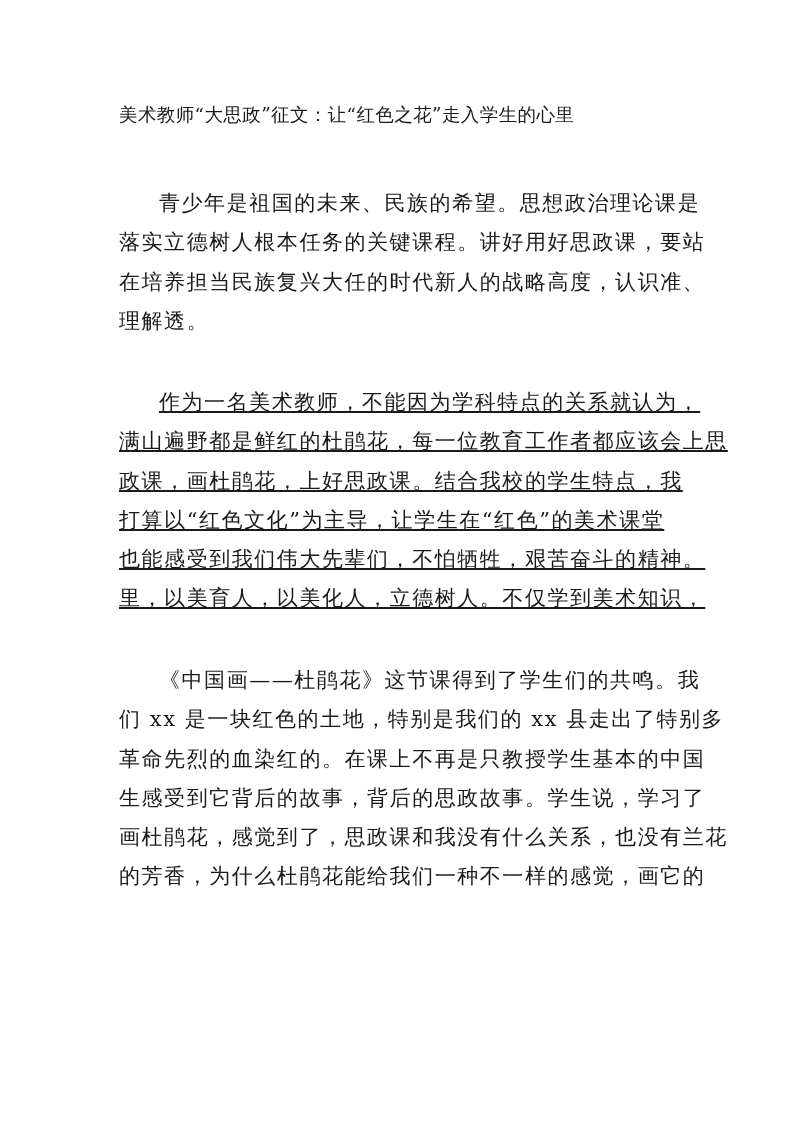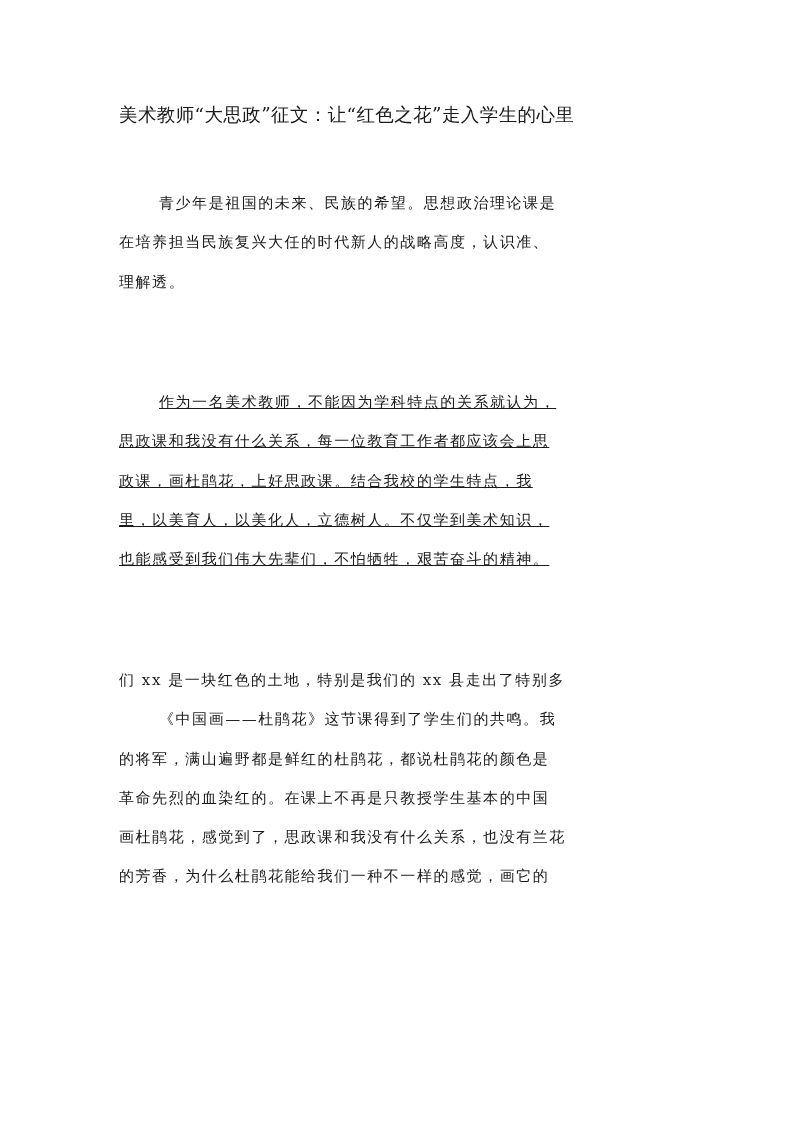--- a/index.html
+++ b/index.html
@@ -7,47 +7,49 @@
   .page {
     position: absolute; left: 0; top: 0; width: 793px; height: 998px; background: #fff;
     font-family: "DejaVu Serif", "Liberation Serif", serif; color: #1a1a1a;
   }
   .title {
     position: absolute; left: 119px; top: 101px; width: 560px;
     font-size: 18.5px; letter-spacing: 0.4px; white-space: nowrap; line-height: 28px;
   }
   .para {
     position: absolute; left: 119px; width: 556px;
-    font-size: 15px; line-height: 39.3px; letter-spacing: 1.55px;
+    font-size: 21px; line-height: 39.3px; letter-spacing: 1.55px;
     text-align: justify; text-indent: 2em; margin: 0;
   }
   .line { display: block; white-space: nowrap; text-indent: 0; }
   .line.first { padding-left: 40px; }
 </style>
 </head>
 <body>
 
 <div class="page">
   <div class="title">美术教师“大思政”征文：让“红色之花”走入学生的心里</div>
 
   <div class="para" style="top:184px;">
     <span class="line first">青少年是祖国的未来、民族的希望。思想政治理论课是</span>
+    <span class="line">落实立德树人根本任务的关键课程。讲好用好思政课，要站</span>
     <span class="line">在培养担当民族复兴大任的时代新人的战略高度，认识准、</span>
     <span class="line">理解透。</span>
   </div>
 
   <div class="para" style="top:383px;text-decoration:underline;">
     <span class="line first">作为一名美术教师，不能因为学科特点的关系就认为，</span>
-    <span class="line">思政课和我没有什么关系，每一位教育工作者都应该会上思</span>
+    <span class="line">满山遍野都是鲜红的杜鹃花，每一位教育工作者都应该会上思</span>
     <span class="line">政课，画杜鹃花，上好思政课。结合我校的学生特点，我</span>
+    <span class="line">打算以“红色文化”为主导，让学生在“红色”的美术课堂</span>
+    <span class="line">也能感受到我们伟大先辈们，不怕牺牲，艰苦奋斗的精神。</span>
     <span class="line">里，以美育人，以美化人，立德树人。不仅学到美术知识，</span>
-    <span class="line">也能感受到我们伟大先辈们，不怕牺牲，艰苦奋斗的精神。</span>
   </div>
 
   <div class="para" style="top:661px;">
+    <span class="line first">《中国画——杜鹃花》这节课得到了学生们的共鸣。我</span>
     <span class="line">们 xx 是一块红色的土地，特别是我们的 xx 县走出了特别多</span>
-    <span class="line first">《中国画——杜鹃花》这节课得到了学生们的共鸣。我</span>
-    <span class="line">的将军，满山遍野都是鲜红的杜鹃花，都说杜鹃花的颜色是</span>
     <span class="line">革命先烈的血染红的。在课上不再是只教授学生基本的中国</span>
+    <span class="line">生感受到它背后的故事，背后的思政故事。学生说，学习了</span>
     <span class="line">画杜鹃花，感觉到了，思政课和我没有什么关系，也没有兰花</span>
     <span class="line">的芳香，为什么杜鹃花能给我们一种不一样的感觉，画它的</span>
   </div>
 </div>
 
 </body></html>

